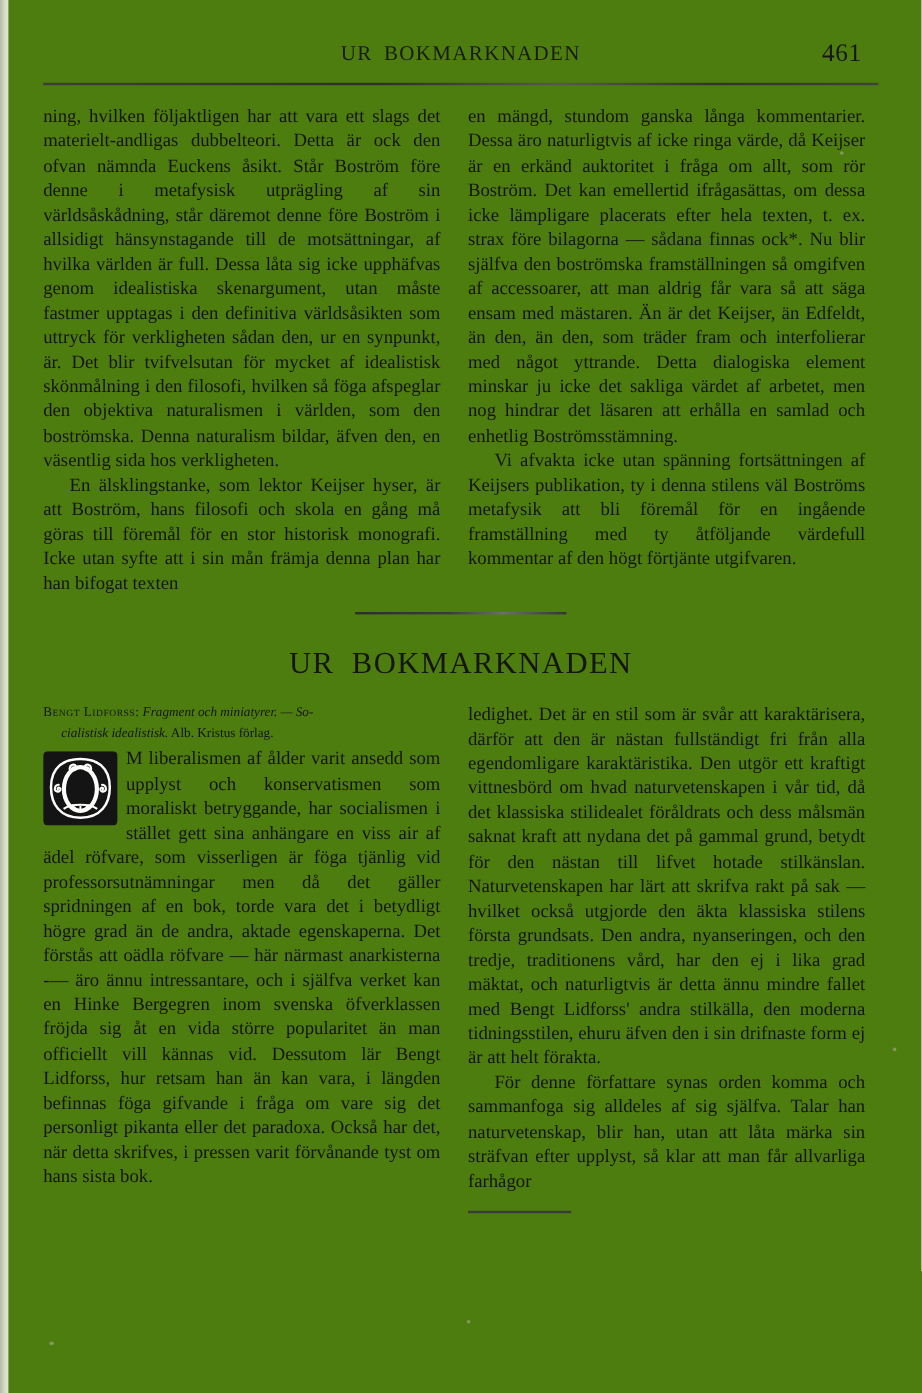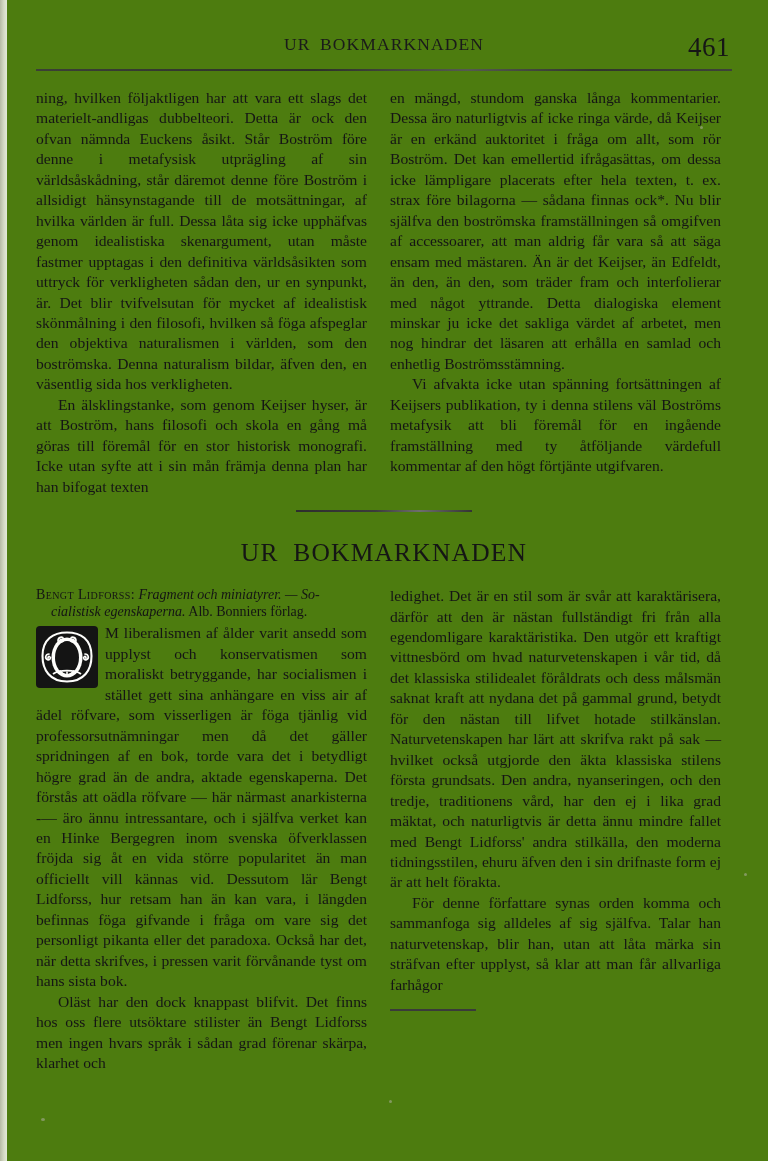--- a/index.html
+++ b/index.html
@@ -44,23 +44,23 @@
     position: absolute;
     left: 0; right: 0;
     text-align: center;
     font-size: 17.5px;
     letter-spacing: 1.1px;
     word-spacing: 4px;
     color: #1a1a1a;
   }
   .runhead-folio {
     position: absolute;
-    right: 2px;
+    right: 14px;
     top: -2px;
-    font-size: 27px;
+    font-size: 21px;
     letter-spacing: .5px;
     color: #161616;
   }
   .rule-head {
     margin-top: 5px;
     height: 2px;
     background: linear-gradient(to right, #3a3a3a 0%, #2a2a2a 40%, #565656 62%, #2e2e2e 80%, #3d3d3d 100%);
     opacity: .92;
   }
 
@@ -100,21 +100,21 @@
     margin-top: 26px;
     text-align: center;
     font-size: 25.5px;
     letter-spacing: 1.2px;
     word-spacing: 7px;
     color: #151515;
   }
 
   
   .bookref {
-    font-size: 14px;
+    font-size: 11px;
     line-height: 17.2px;
     text-align: justify;
     text-align-last: left;
     margin: 0 0 3px 0;
     color: #141414;
   }
   .bookref .smallcaps {
     font-variant: small-caps;
     letter-spacing: .4px;
   }
@@ -172,21 +172,21 @@
 
     <div class="runhead">
       <div class="runhead-title">UR  BOKMARKNADEN</div>
       <div class="runhead-folio">461</div>
     </div>
     <div class="rule-head"></div>
 
     <div class="cols">
       <div class="col">
         <p class="body">ning, hvilken följaktligen har att vara ett slags det materielt-andligas dubbelteori. Detta är ock den ofvan nämnda Euckens åsikt. Står Boström före denne i metafysisk utprägling af sin världsåskådning, står däremot denne före Boström i allsidigt hänsynstagande till de motsättningar, af hvilka världen är full. Dessa låta sig icke upphäfvas genom idealistiska skenargument, utan måste fastmer upptagas i den definitiva världsåsikten som uttryck för verkligheten sådan den, ur en synpunkt, är. Det blir tvifvelsutan för mycket af idealistisk skönmålning i den filosofi, hvilken så föga afspeglar den objektiva naturalismen i världen, som den boströmska. Denna naturalism bildar, äfven den, en väsentlig sida hos verkligheten.</p>
-        <p class="body indent">En älsklingstanke, som genom Keijser hyser, är att Boström, hans filosofi och skola en gång må göras till föremål för en stor historisk monografi. Icke utan syfte att i sin mån främja denna plan har han bifogat texten</p>
+        <p class="body indent">En älsklingstanke, som lektor Keijser hyser, är att Boström, hans filosofi och skola en gång må göras till föremål för en stor historisk monografi. Icke utan syfte att i sin mån främja denna plan har han bifogat texten</p>
       </div>
       <div class="col">
         <p class="body">en mängd, stundom ganska långa kommentarier. Dessa äro naturligtvis af icke ringa värde, då Keijser är en erkänd auktoritet i fråga om allt, som rör Boström. Det kan emellertid ifrågasättas, om dessa icke lämpligare placerats efter hela texten, t. ex. strax före bilagorna — sådana finnas ock*. Nu blir själfva den boströmska framställningen så omgifven af accessoarer, att man aldrig får vara så att säga ensam med mästaren. Än är det Keijser, än Edfeldt, än den, än den, som träder fram och interfolierar med något yttrande. Detta dialogiska element minskar ju icke det sakliga värdet af arbetet, men nog hindrar det läsaren att erhålla en samlad och enhetlig Boströmsstämning.</p>
         <p class="body indent">Vi afvakta icke utan spänning fortsättningen af Keijsers publikation, ty i denna stilens väl Boströms metafysik att bli föremål för en ingående framställning med ty åtföljande värdefull kommentar af den högt förtjänte utgifvaren.</p>
       </div>
     </div>
 
     <div class="sect-rule-wrap">
       <div class="sect-rule"></div>
     </div>
@@ -194,22 +194,22 @@
     <div class="sect-title">UR  BOKMARKNADEN</div>
 
     <div class="cols" style="margin-top:18px;">
 
       <div class="col">
 
         <p class="bookref">
           <span class="smallcaps">Bengt Lidforss:</span>
           <span class="ital">Fragment och miniatyrer. — So-</span>
           <span class="l2">
-            <span class="ital">cialistisk egenskaperna.</span>
-            <span>Alb. Bonniers förlag.</span>
+            <span class="ital">cialistisk idealistisk.</span>
+            <span>Alb. Kristus förlag.</span>
           </span>
         </p>
 
         <div class="dropcap">
           <svg width="62" height="62" viewBox="0 0 62 62" xmlns="http://www.w3.org/2000/svg">
             <rect x="0" y="0" width="62" height="62" rx="4" fill="#141414"></rect>
 
             <ellipse cx="31" cy="31.5" rx="15.5" ry="20" fill="#fdfdfb"></ellipse>
             <ellipse cx="31" cy="31.5" rx="12" ry="16.5" fill="#141414"></ellipse>
 
@@ -222,21 +222,20 @@
 
             <path d="M49 28 C52.5 28 53.5 32.5 50.5 33.6 C48 34.5 46.8 31.6 48.3 30.6 C49.4 29.8 50.5 31.2 49.7 32" fill="none" stroke="#fdfdfb" stroke-width="1.7" stroke-linecap="round"></path>
 
             <path d="M17 48 C23 43.5 39 43.5 45 48" fill="none" stroke="#fdfdfb" stroke-width="1.8"></path>
             <path d="M24 44.5 C28 50.5 34 50.5 38 44.5" fill="none" stroke="#fdfdfb" stroke-width="1.7"></path>
             <path d="M31 45.5 L31 51" fill="none" stroke="#fdfdfb" stroke-width="1.6"></path>
           </svg>
         </div>
 
         <p class="body">M liberalismen af ålder varit ansedd som upplyst och konservatismen som moraliskt betryggande, har socialismen i stället gett sina anhängare en viss air af ädel röfvare, som visserligen är föga tjänlig vid professorsutnämningar men då det gäller spridningen af en bok, torde vara det i betydligt högre grad än de andra, aktade egenskaperna. Det förstås att oädla röfvare — här närmast anarkisterna -— äro ännu intressantare, och i själfva verket kan en Hinke Bergegren inom svenska öfverklassen fröjda sig åt en vida större popularitet än man officiellt vill kännas vid. Dessutom lär Bengt Lidforss, hur retsam han än kan vara, i längden befinnas föga gifvande i fråga om vare sig det personligt pikanta eller det paradoxa. Också har det, när detta skrifves, i pressen varit förvånande tyst om hans sista bok.</p>
-        <p class="body indent">Oläst har den dock knappast blifvit. Det finns hos oss flere utsöktare stilister än Bengt Lidforss men ingen hvars språk i sådan grad förenar skärpa, klarhet och</p>
       </div>
 
       <div class="col">
         <p class="body">ledighet. Det är en stil som är svår att karaktärisera, därför att den är nästan fullständigt fri från alla egendomligare karaktäristika. Den utgör ett kraftigt vittnesbörd om hvad naturvetenskapen i vår tid, då det klassiska stilidealet föråldrats och dess målsmän saknat kraft att nydana det på gammal grund, betydt för den nästan till lifvet hotade stilkänslan. Naturvetenskapen har lärt att skrifva rakt på sak — hvilket också utgjorde den äkta klassiska stilens första grundsats. Den andra, nyanseringen, och den tredje, traditionens vård, har den ej i lika grad mäktat, och naturligtvis är detta ännu mindre fallet med Bengt Lidforss' andra stilkälla, den moderna tidningsstilen, ehuru äfven den i sin drifnaste form ej är att helt förakta.</p>
         <p class="body indent">För denne författare synas orden komma och sammanfoga sig alldeles af sig själfva. Talar han naturvetenskap, blir han, utan att låta märka sin sträfvan efter upplyst, så klar att man får allvarliga farhågor</p>
 
         <div class="fn-wrap">
           <div class="fn-rule"></div>
         </div>
       </div>

